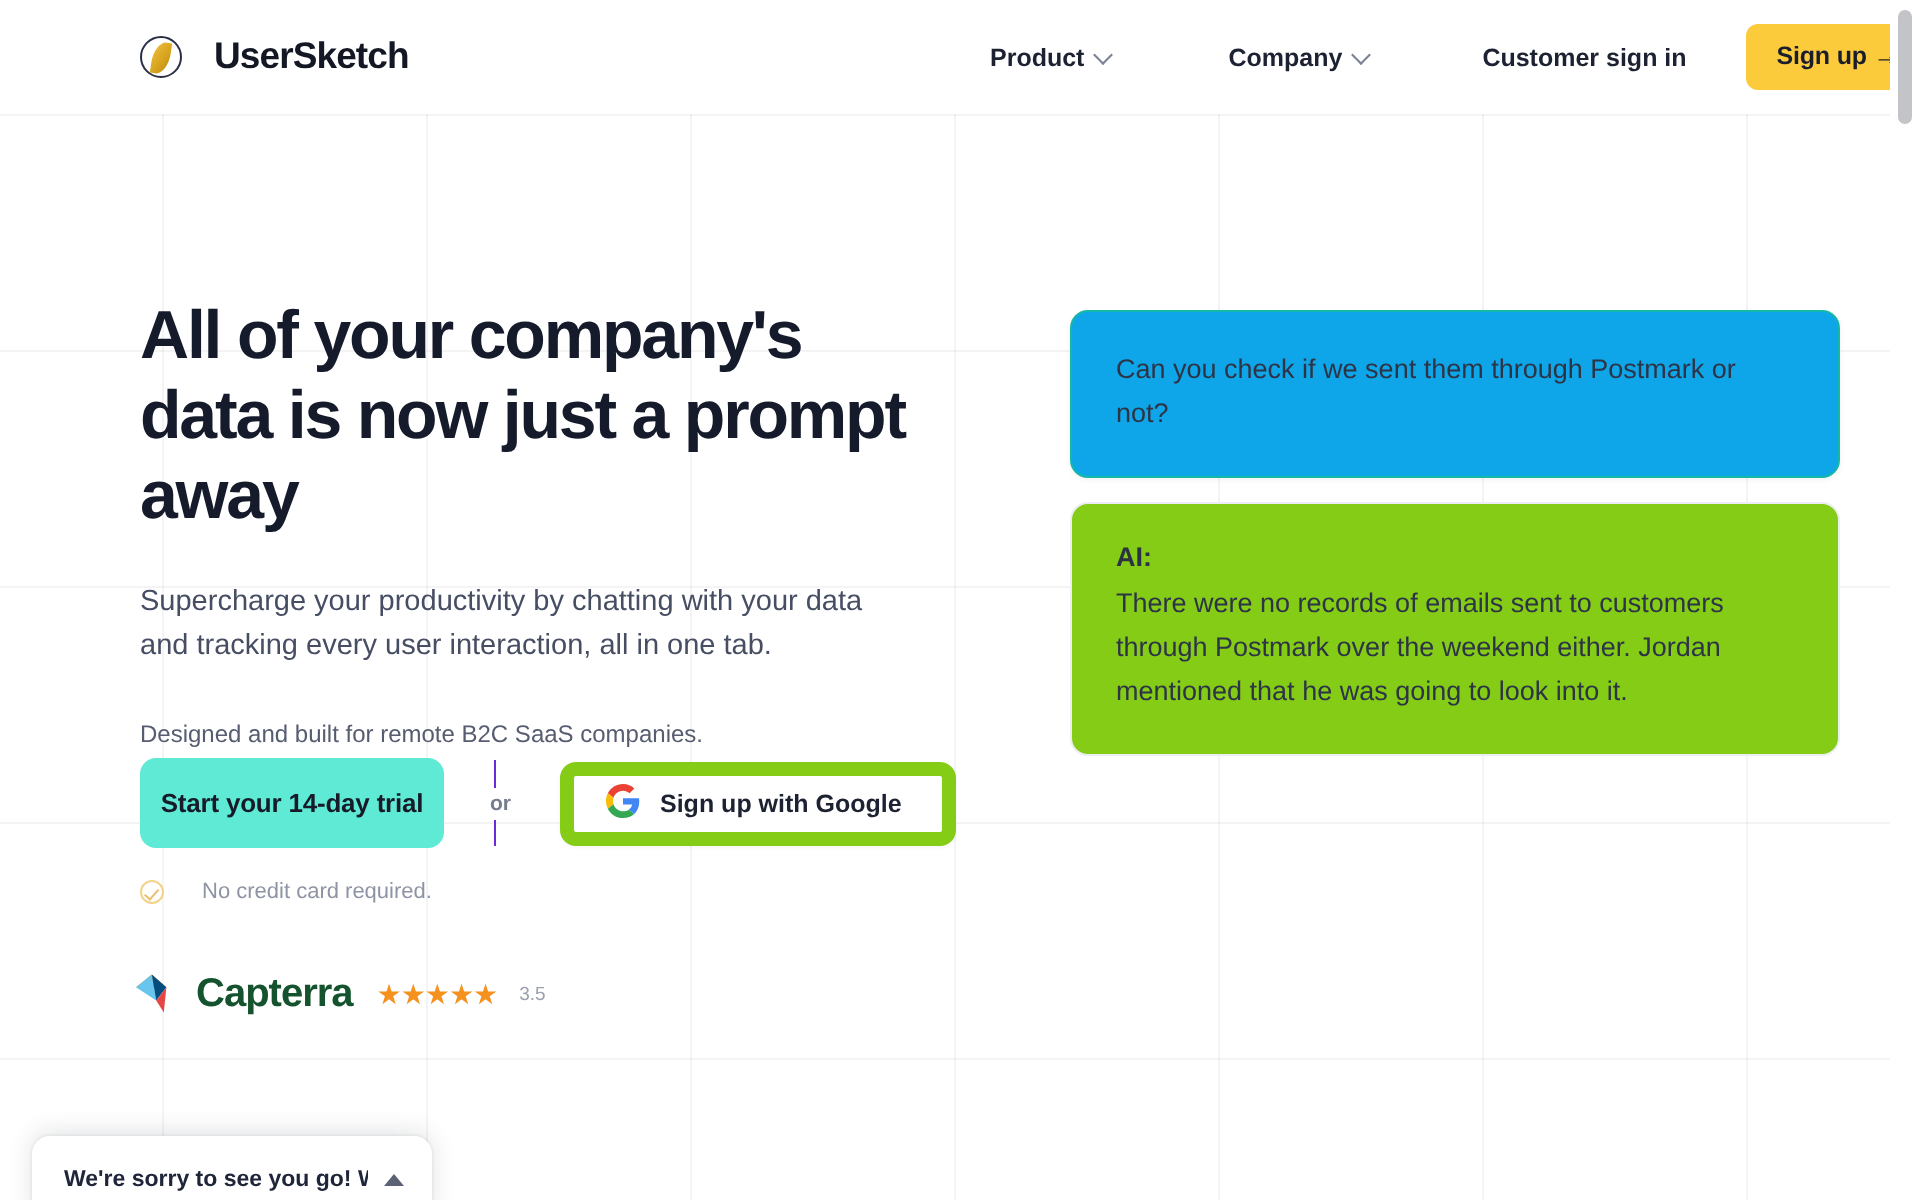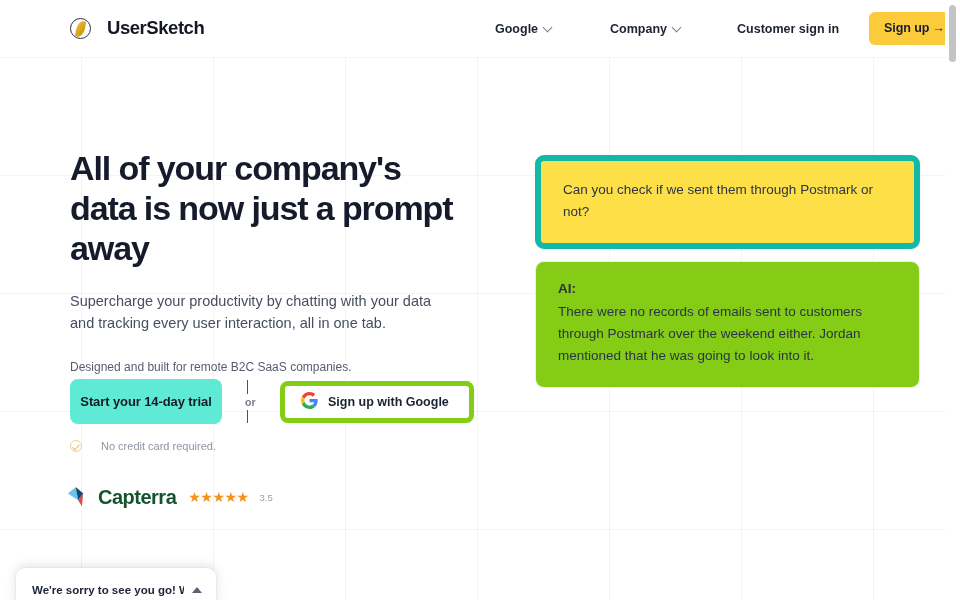--- a/index.html
+++ b/index.html
@@ -186,21 +186,21 @@
     left: -5px; top: 14px;
     background: #ffffff;
     padding: 1px 3px;
     font-size: 10.5px;
     color: #767c8d;
     line-height: 14px;
   }
   #google-button {
     margin-left: 32px;
     background: #ffffff;
-    border: 5px solid #84cc16;
+    border: 7px solid #84cc16;
     border-radius: 8px;
     height: 42px;
     padding: 0 20px 0 16px;
     display: flex;
     align-items: center;
     gap: 10px;
     cursor: pointer;
     font-family: inherit;
     box-shadow: 0 1px 2px rgba(16,24,40,0.04);
   }
@@ -261,22 +261,22 @@
   #chat-panel { position: absolute; left: 535px; top: 155px; width: 385px; }
 
   .bubble {
     border-radius: 9px;
     padding: 18px 22px 20px 22px;
     font-size: 13.5px;
     line-height: 22px;
     color: #2d3446;
   }
   #bubble-user {
-    background: #fde047;
-    border: 6px solid #14b8a6;
+    background: #0ea5e9;
+    border: 1px solid #14b8a6;
     box-shadow: 0 1px 3px rgba(16,24,40,0.05);
     min-height: 70px;
   }
   #bubble-ai {
     margin-top: 12px;
     background: #84cc16;
     border: 1px solid #eceef3;
     padding-top: 16px;
   }
   #bubble-ai-label {
@@ -346,21 +346,21 @@
   <header id="header">
 
     <div id="logo">
       <span id="logo-mark"></span>
       <span id="logo-text">UserSketch</span>
     </div>
 
     <nav id="nav">
 
       <div class="nav-item nav-gap-1">
-        <span>Google</span>
+        <span>Product</span>
         <span class="caret"></span>
       </div>
 
       <div class="nav-item nav-gap-2">
         <span>Company</span>
         <span class="caret"></span>
       </div>
 
       <div class="nav-item nav-gap-3">
         <span>Customer sign in</span>

